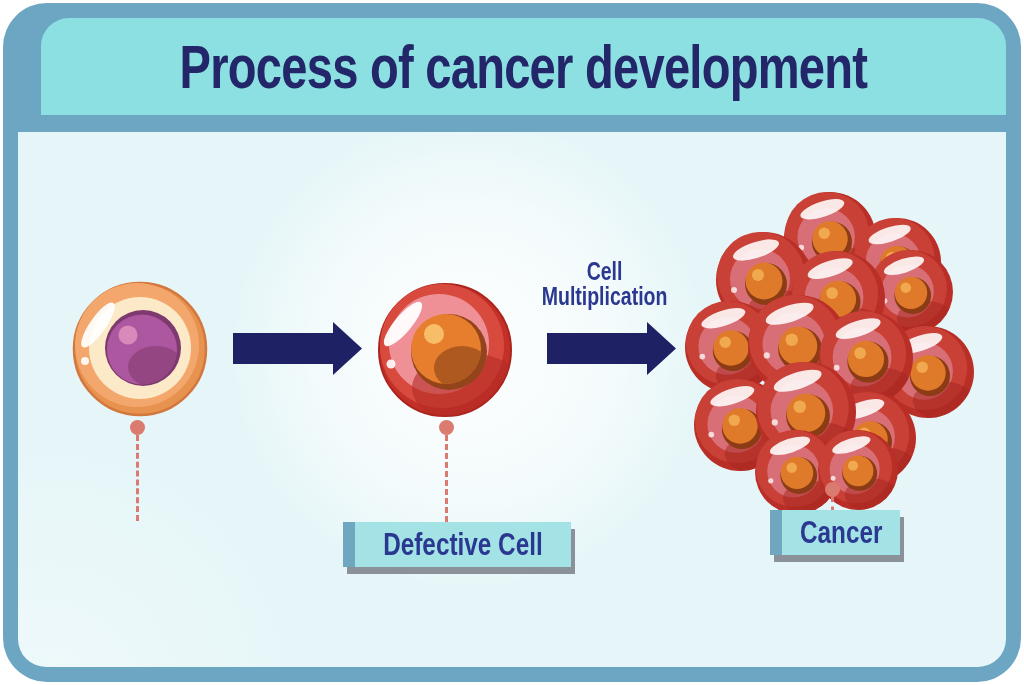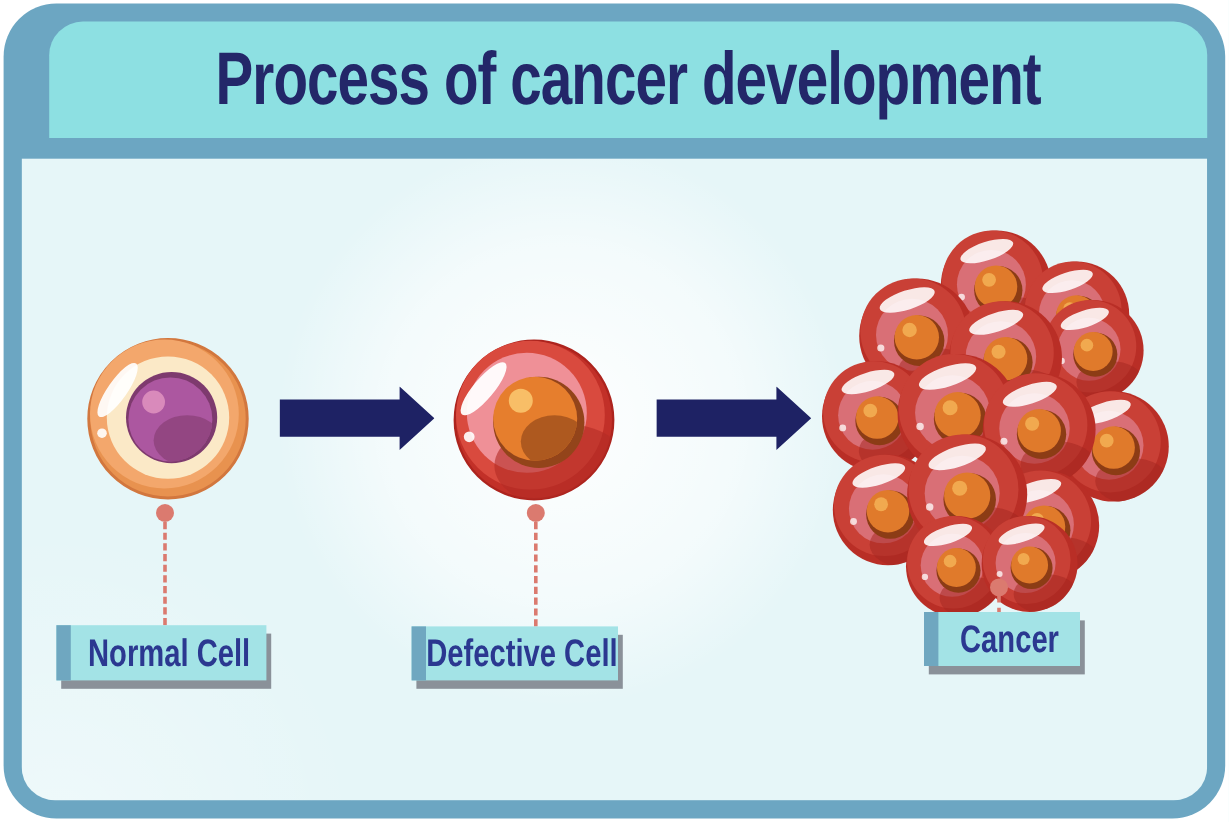--- a/index.html
+++ b/index.html
@@ -81,23 +81,20 @@
         <ellipse cx="88" cy="90" rx="28" ry="21" fill="#8B4078" opacity="0.75"></ellipse>
       </g>
       <circle cx="60" cy="58" r="9.5" fill="#D98ABB"></circle>
       <ellipse cx="30" cy="48" rx="27" ry="8" transform="rotate(-55 30 48)" fill="#FFFFFF" opacity="0.92"></ellipse>
       <circle cx="17" cy="84" r="4" fill="#FFFFFF" opacity="0.9"></circle>
     </svg>
 
     <div class="abs connector-dot" style="left:112px;top:288px"></div>
     <div class="abs connector-line" style="left:118px;top:303px;height:86px"></div>
 
-    <div class="abs label-box" style="left:29px;top:389px;width:175px;height:46px">
-      <span class="label-text">Normal Cell</span>
-    </div>
 
     <svg class="abs" style="left:215px;top:190px" width="129" height="53" viewBox="0 0 129 53">
       <path d="M0 11 H100 V0 L129 26.5 L100 53 V42 H0 Z" style="fill:var(--arrow,#1E2264)"></path>
     </svg>
 
     <svg class="abs cell-svg" style="left:355px;top:146px" width="144" height="144" viewBox="0 0 144 144">
       <defs>
         <clipPath id="dOutClip">
             <circle cx="72" cy="72" r="66"></circle>
           </clipPath>
@@ -117,24 +114,28 @@
         <ellipse cx="89" cy="90" rx="28" ry="22" fill="#A0501C" opacity="0.8"></ellipse>
       </g>
       <circle cx="61" cy="56" r="10" fill="#F8BE67"></circle>
       <ellipse cx="30" cy="46" rx="28" ry="8.5" transform="rotate(-50 30 46)" fill="#FFFFFF" opacity="0.95"></ellipse>
       <circle cx="18" cy="86" r="4.5" fill="#FFFFFF" opacity="0.9"></circle>
     </svg>
 
     <div class="abs connector-dot" style="left:421px;top:288px"></div>
     <div class="abs connector-line" style="left:427px;top:303px;height:87px"></div>
 
-    <div class="abs label-box" style="left:325px;top:390px;width:172px;height:45px">
+    <div class="abs label-box" style="left:325px;top:390px;width:228px;height:45px">
       <span class="label-text">Defective Cell</span>
     </div>
 
+    <div class="abs transition-label" style="left:477px;top:127px;width:220px">
+      <span class="condensed"><span>Cell</span><br>
+      <span>Multiplication</span></span>
+    </div>
     <svg class="abs" style="left:529px;top:190px" width="129" height="53" viewBox="0 0 129 53">
       <path d="M0 11 H100 V0 L129 26.5 L100 53 V42 H0 Z" style="fill:var(--arrow,#1E2264)"></path>
     </svg>
 
     <svg class="abs" style="left:660px;top:58px" width="300" height="325" viewBox="0 0 300 325">
       <defs>
         <clipPath id="cClip">
             <circle r="48"></circle>
           </clipPath>
         <g id="ccell">

